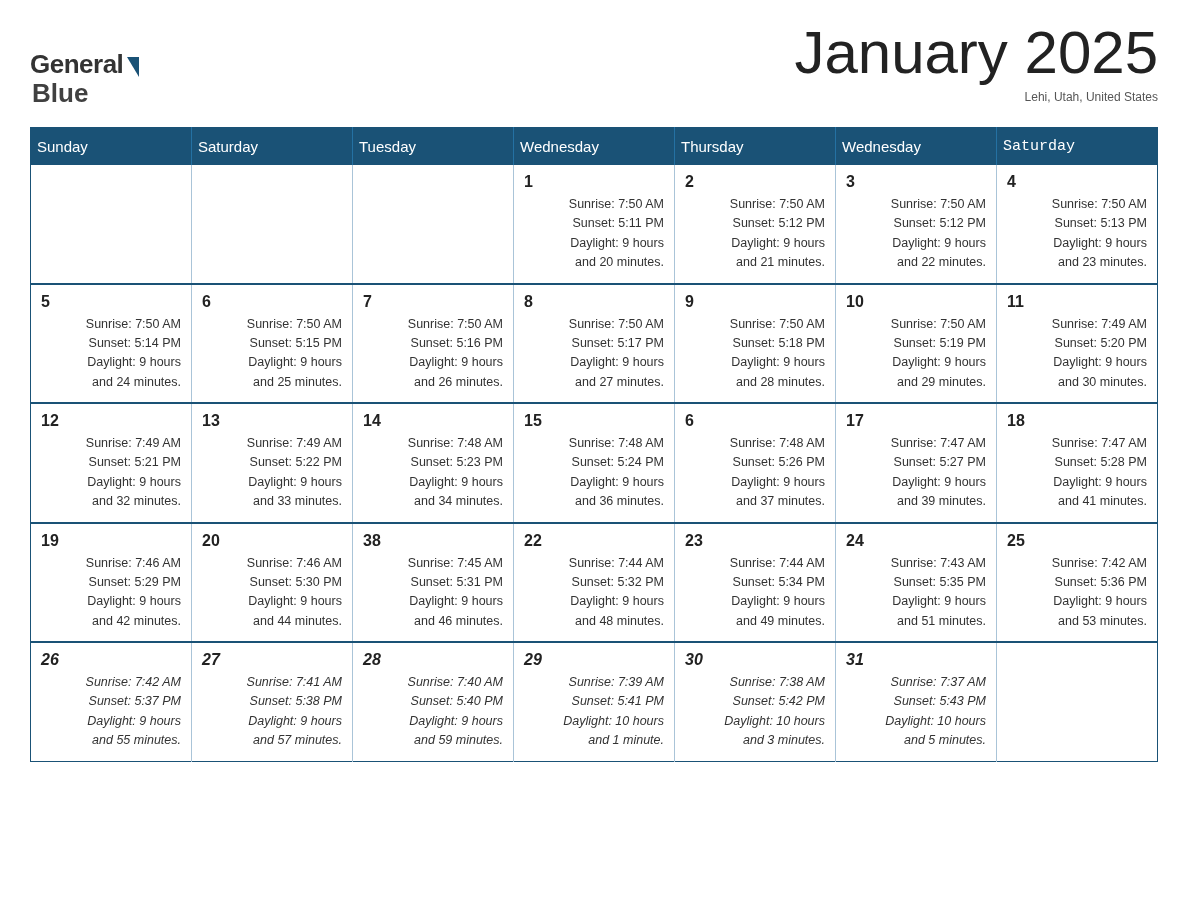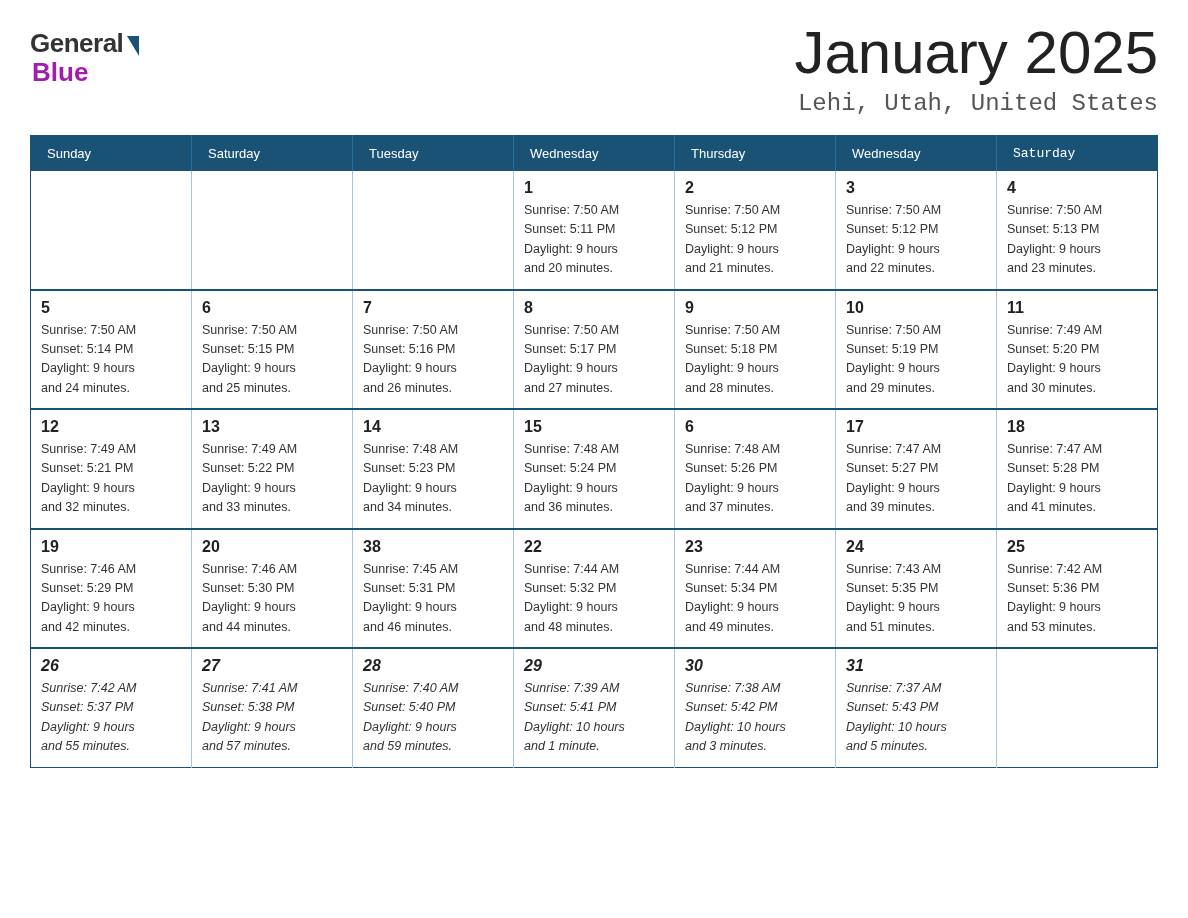--- a/index.html
+++ b/index.html
@@ -15,20 +15,21 @@
       display: flex;
       justify-content: space-between;
       align-items: flex-start;
       margin-bottom: 18px;
     }
     .logo {
       display: flex;
       flex-direction: column;
       align-items: flex-start;
       padding-top: 8px;
+      margin-top: 21px;
     }
     .logo-top {
       display: flex;
       align-items: center;
     }
     .logo-general {
       font-size: 26px;
       font-weight: bold;
       color: #333;
       letter-spacing: -0.5px;
@@ -38,50 +39,49 @@
       height: 0;
       border-left: 12px solid transparent;
       border-right: 0px solid transparent;
       border-top: 20px solid #1a5276;
       margin-left: 4px;
       margin-top: 4px;
     }
     .logo-blue {
       font-size: 26px;
       font-weight: bold;
-      color: #a21caf;
+      color: #404040;
       margin-top: -2px;
       margin-left: 2px;
     }
     .title-area {
       text-align: right;
     }
     .month-title {
       font-size: 60px;
       font-weight: normal;
       color: #222;
       line-height: 1.1;
     }
     .location {
-      font-size: 24px;
+      font-size: 12px;
       color: #555;
       margin-top: 4px;
-      font-family: Liberation Mono, monospace;
     }
     .calendar {
       width: 100%;
       border-collapse: collapse;
       border: 1.5px solid #1a5276;
     }
     .calendar thead tr th {
       background-color: #1a5276;
       color: #fff;
-      font-size: 13px;
+      font-size: 15px;
       font-weight: normal;
-      padding: 10px 16px;
+      padding: 10px 6px;
       text-align: left;
       border-right: 1px solid #2471a3;
     }
     .calendar thead tr th:last-child {
       border-right: none;
       font-family: Liberation Mono, monospace;
     }
     .calendar tbody tr td {
       vertical-align: top;
       padding: 8px 10px 10px 10px;
@@ -100,20 +100,21 @@
     .day-number {
       font-size: 16px;
       font-weight: bold;
       color: #222;
       margin-bottom: 4px;
     }
     .day-info {
       font-size: 12.5px;
       color: #333;
       line-height: 1.55;
+      text-align: right;
     }
     .empty-cell {
       background: #fff;
     }
   </style>
 </head>
 <body>
 
 <div class="header">
   <div class="logo">

